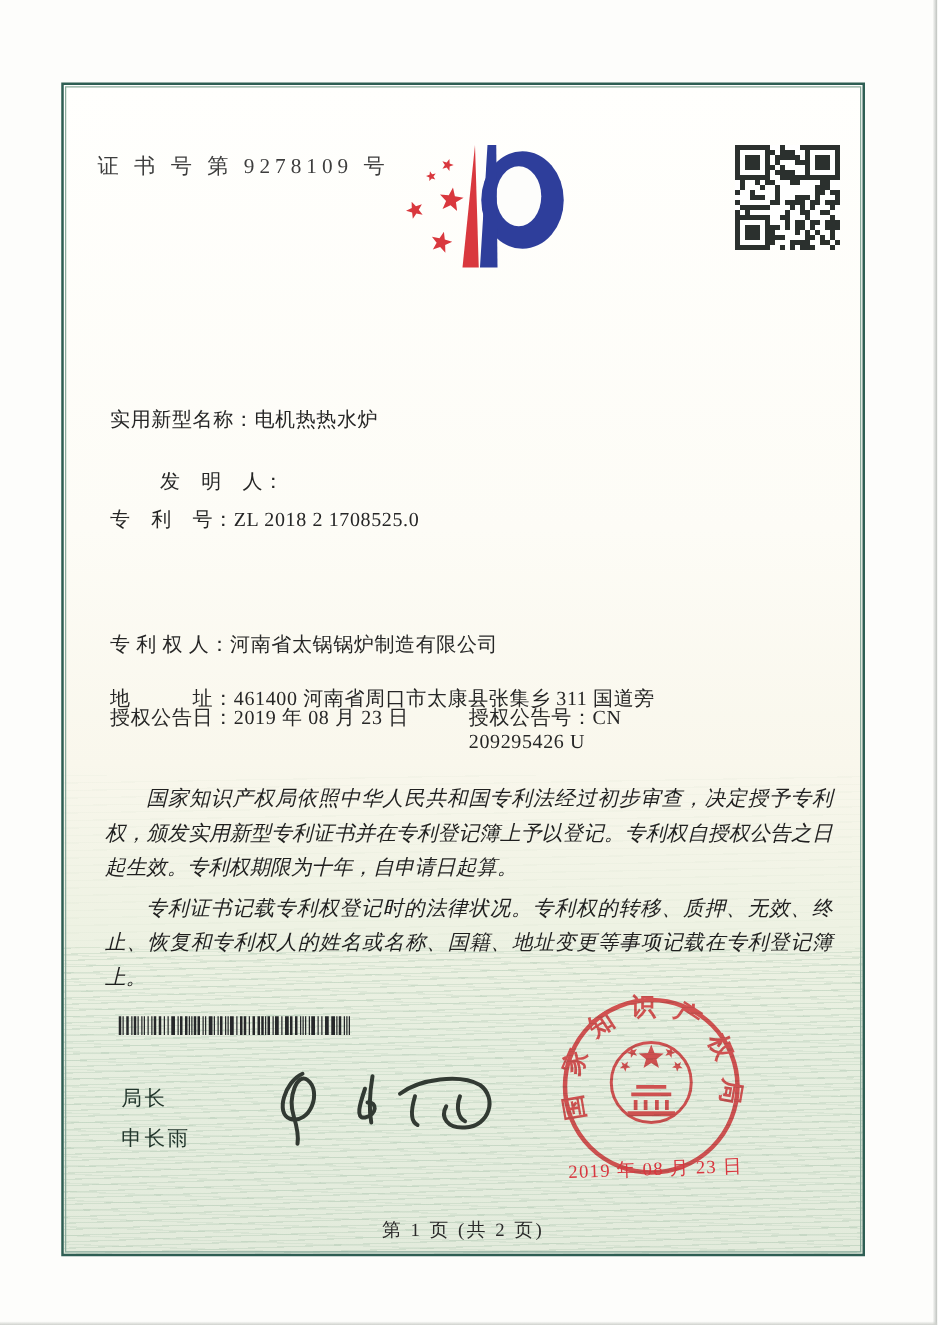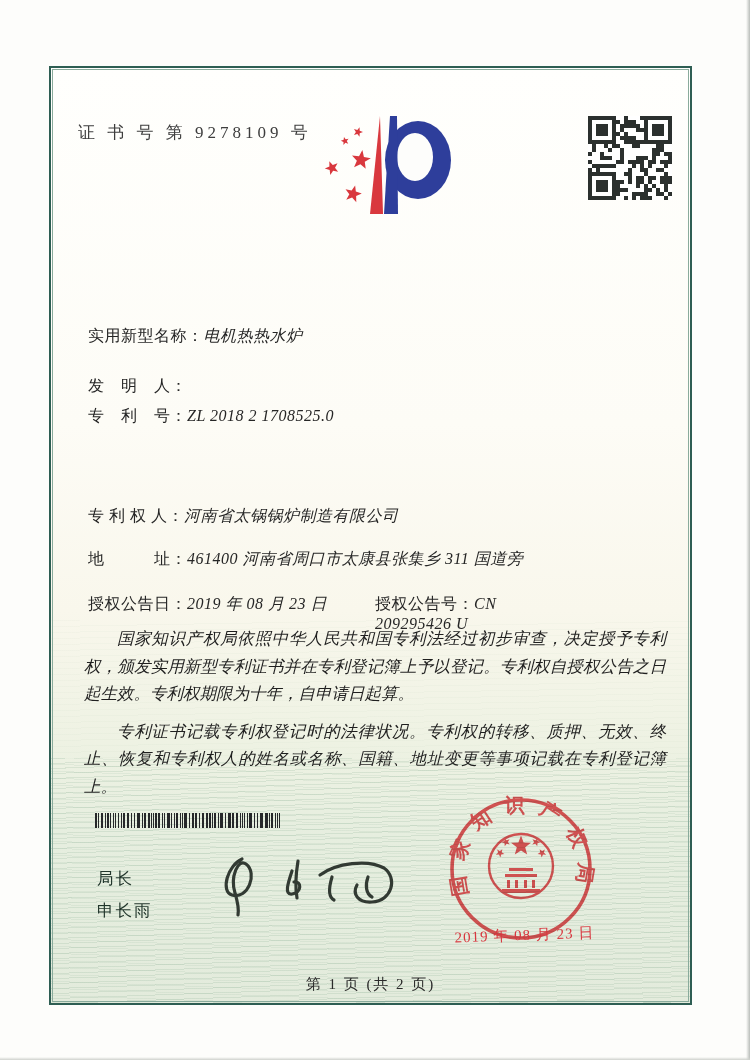--- a/index.html
+++ b/index.html
@@ -31,29 +31,29 @@
 
   .cert-no{position:absolute;left:78px;top:121px;font-size:17px;letter-spacing:4px;color:#3d3d3d;}
 
   .logo{position:absolute;left:298px;top:110px;width:168px;height:128px;}
   .qr{position:absolute;left:588px;top:116px;width:84px;height:84px;background:#fff;}
 
   .title{position:absolute;left:49px;top:233px;width:643px;text-align:center;
     font-size:40px;font-weight:600;letter-spacing:12px;color:#1e1e1e;}
 
   .row{position:absolute;left:88px;font-size:16px;color:#262626;letter-spacing:.5px;white-space:nowrap;}
-  .row .val{white-space:pre-line;font-style:italic;}
-  .r-inventor{white-space:normal;width:560px;line-height:27px;display:flex;}
+  .row .val{white-space:pre-line;}
+  .r-inventor{white-space:normal;width:560px;line-height:27px;display:flex;margin-left:40px;}
   .r-inventor .lbl{flex:0 0 auto;}
   .r-grant .pair2{position:absolute;left:287px;top:0;white-space:nowrap;}
 
   .body-text{position:absolute;left:84px;top:625px;width:582px;
     font-size:16.5px;line-height:27.5px;text-align:justify;color:#1f1f1f;font-style:italic;}
   .body-text p{margin:0;text-indent:2em;}
-  .body-text p + p{margin-top:10px;}
+  .body-text p + p{margin-top:5px;}
 
   .barcode{position:absolute;left:95px;top:813px;width:190px;height:15px;}
 
   .director{position:absolute;left:97px;top:868px;font-size:16.5px;color:#22362c;letter-spacing:2px;}
   .director .name{margin-top:10px;}
   .signature{position:absolute;left:208px;top:845px;width:205px;height:80px;}
 
   .seal{position:absolute;left:446px;top:794px;width:150px;height:150px;mix-blend-mode:multiply;opacity:.92;}
   .seal-date{position:absolute;left:452px;top:926px;width:145px;text-align:center;
     font-size:15px;color:#d8373f;letter-spacing:1px;transform:rotate(-2deg);white-space:nowrap;}
@@ -347,21 +347,21 @@
 
 
   <div class="row" style="top:506px">
     <span class="lbl">专 利 权 人：</span><span class="val">河南省太锅锅炉制造有限公司</span>
   </div>
 
   <div class="row" style="top:549px">
     <span class="lbl">地　　　址：</span><span class="val">461400 河南省周口市太康县张集乡 311 国道旁</span>
   </div>
 
-  <div class="row r-grant" style="top:594px">
+  <div class="row r-grant" style="top:564px">
     <span>
       <span class="lbl">授权公告日：</span><span class="val">2019 年 08 月 23 日</span>
     </span>
     <span class="pair2">
       <span class="lbl">授权公告号：</span><span class="val">CN 209295426 U</span>
     </span>
   </div>
 
   <div class="body-text">
     <p>国家知识产权局依照中华人民共和国专利法经过初步审查，决定授予专利权，颁发实用新型专利证书并在专利登记簿上予以登记。专利权自授权公告之日起生效。专利权期限为十年，自申请日起算。</p>

